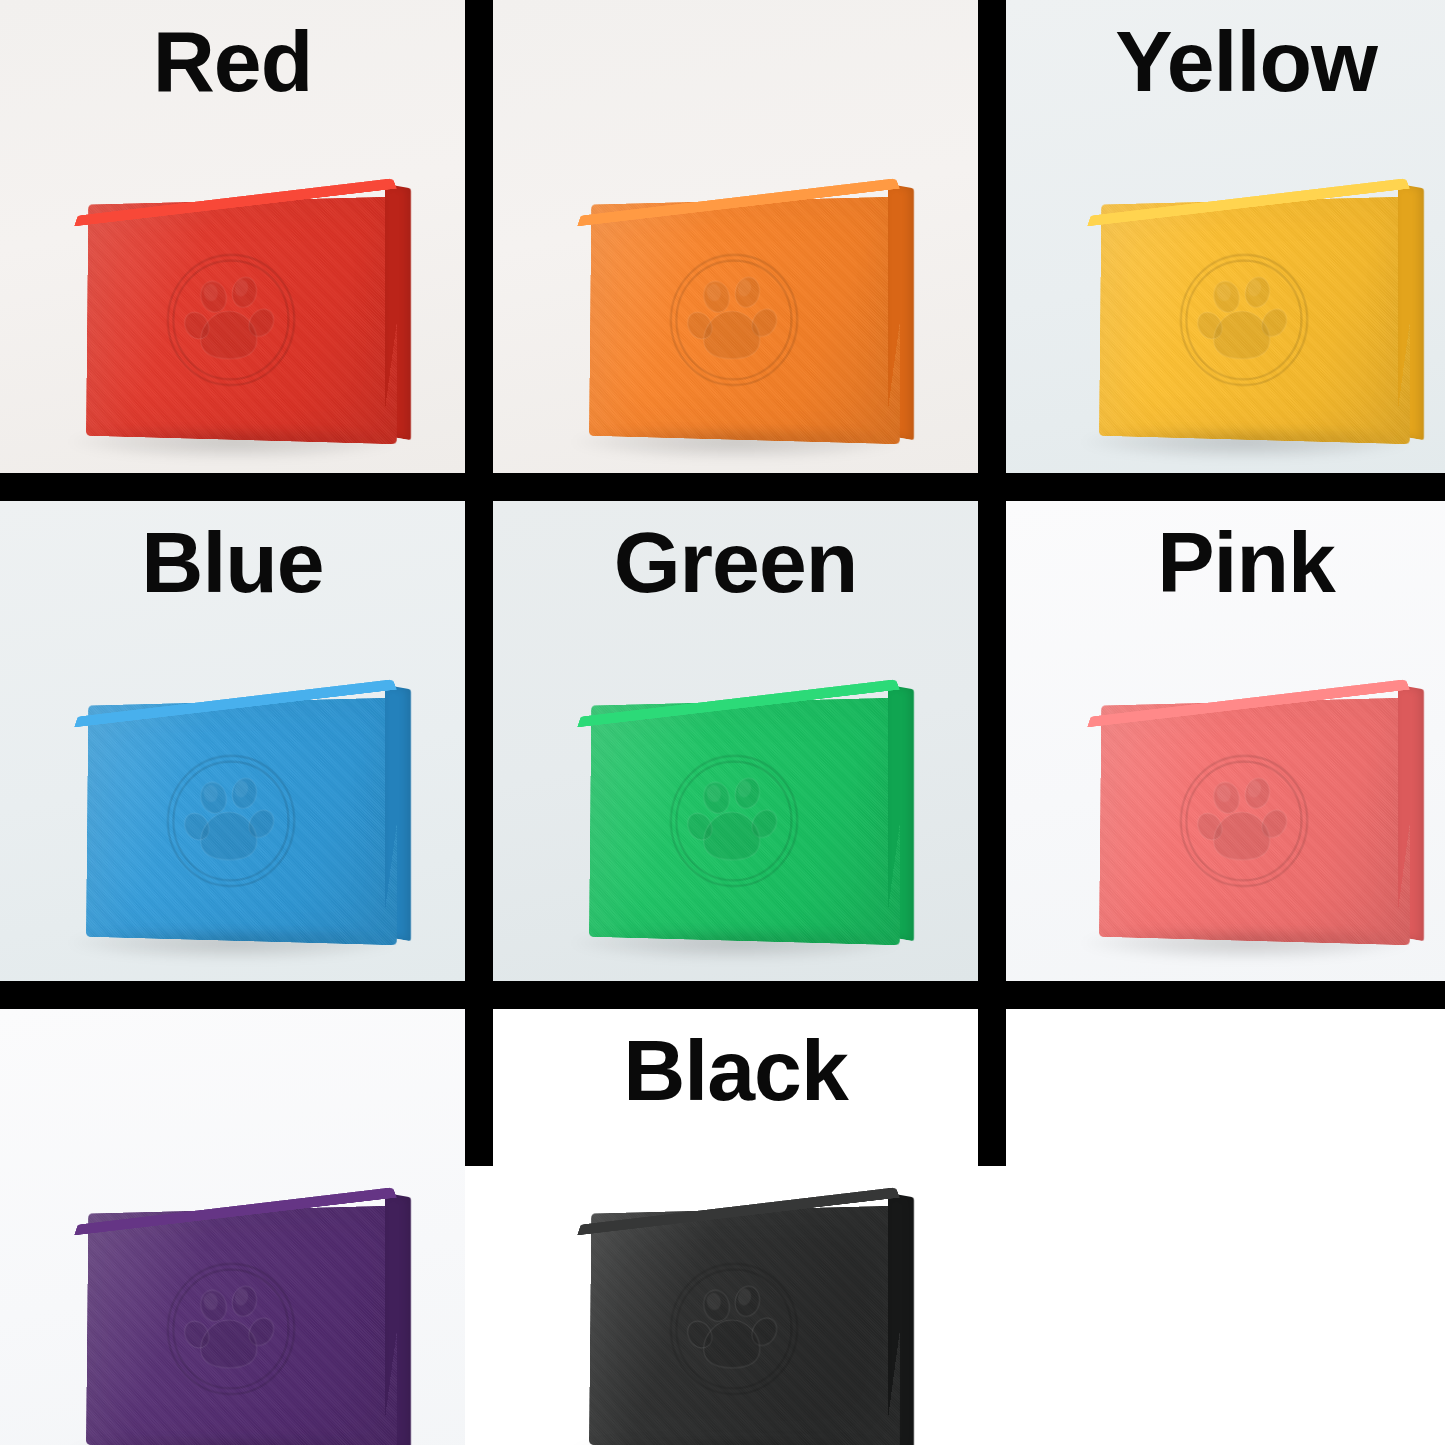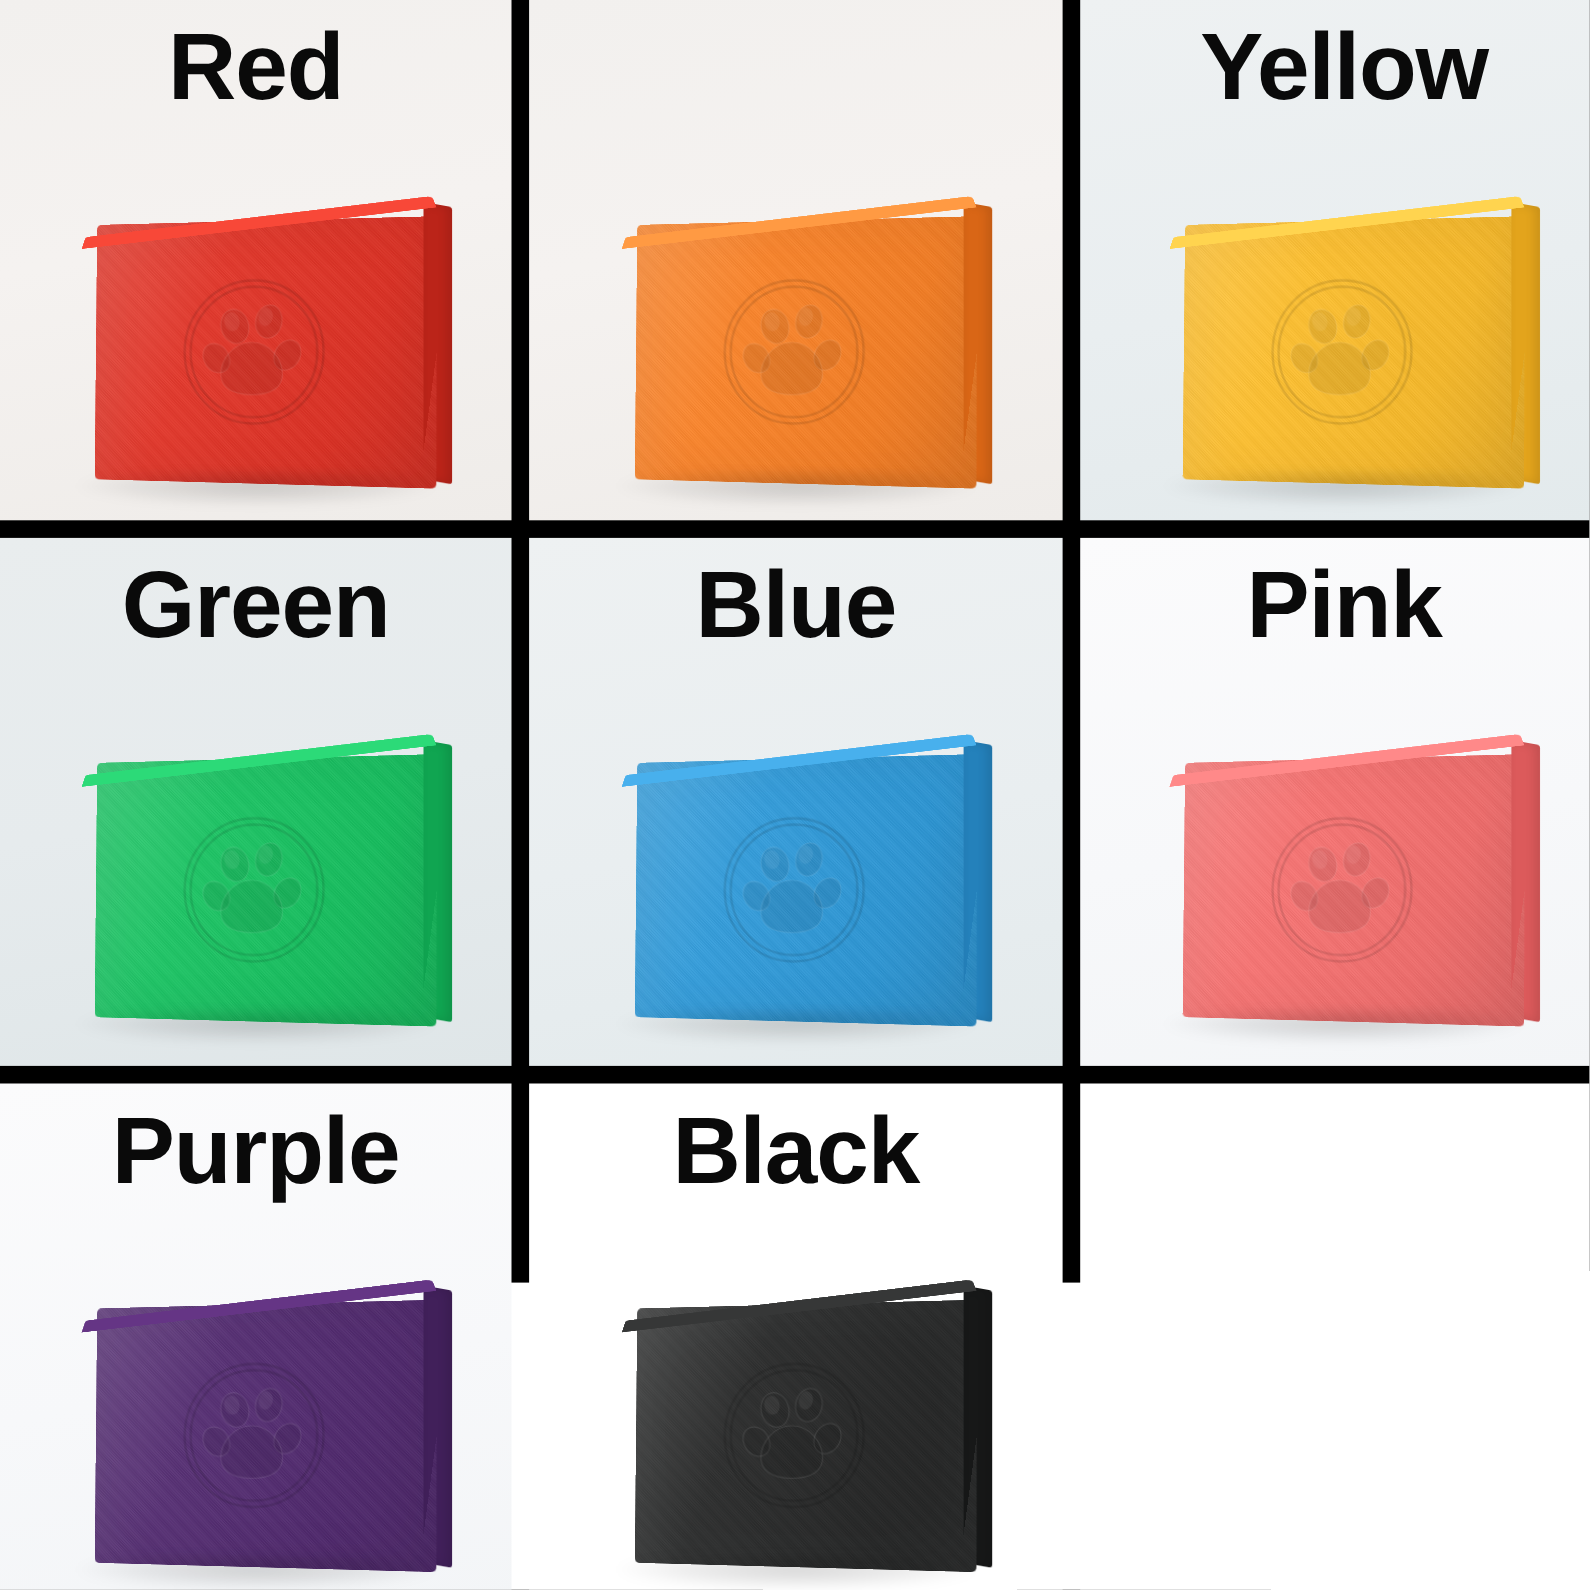--- a/index.html
+++ b/index.html
@@ -15,21 +15,21 @@
   }
 
   #grid {
     position: relative;
     width: 1445px;
     height: 1166px;
     background: #000000;
     display: grid;
     grid-template-columns: 465px 485px 480px;
     grid-template-rows: 473px 480px 480px;
-    gap: 16px;
+    gap: 28px;
     box-sizing: border-box;
   }
 
   .cell {
     position: relative;
     overflow: hidden;
     background: #f2f2f0;
   }
 
   
@@ -263,20 +263,51 @@
   <g fill="rgba(255,255,255,0.12)">
     <ellipse cx="36" cy="31" rx="5" ry="6" transform="rotate(-18 36 31)"></ellipse>
     <ellipse cx="58" cy="28" rx="4.6" ry="5.8" transform="rotate(12 58 28)"></ellipse>
   </g>
 </svg>
             </div>
           </div>
         </div>
       </div>
     </div>
+    <div class="cell bg-cool2">
+      <div class="cell-label">Blue</div>
+      <div class="drop-shadow"></div>
+      <div class="swatch-wrap">
+        <div class="swatch" style="--c-main: #2e9ada; --c-side: #2481bb; --c-top: #45a9e4;">
+          <div class="face-side"></div>
+          <div class="face-top"></div>
+          <div class="face-front">
+            <div class="emboss">
+<svg viewBox="0 0 100 100" xmlns="http://www.w3.org/2000/svg">
+  <g fill="none" stroke="rgba(0,0,0,0.22)" stroke-width="1.6">
+    <circle cx="50" cy="50" r="45"></circle>
+    <circle cx="50" cy="50" r="41"></circle>
+  </g>
+  <g fill="rgba(0,0,0,0.16)" stroke="rgba(255,255,255,0.18)" stroke-width="0.8">
+    <ellipse cx="38" cy="34" rx="9" ry="11" transform="rotate(-18 38 34)"></ellipse>
+    <ellipse cx="60" cy="31" rx="8.5" ry="10.5" transform="rotate(12 60 31)"></ellipse>
+    <ellipse cx="26" cy="54" rx="8" ry="10" transform="rotate(-38 26 54)"></ellipse>
+    <ellipse cx="72" cy="52" rx="8" ry="10" transform="rotate(34 72 52)"></ellipse>
+    <path d="M49 44c11 0 20 10 20 20 0 8-7 13-20 13s-20-5-20-13c0-10 9-20 20-20z"></path>
+  </g>
+  <g fill="rgba(255,255,255,0.12)">
+    <ellipse cx="36" cy="31" rx="5" ry="6" transform="rotate(-18 36 31)"></ellipse>
+    <ellipse cx="58" cy="28" rx="4.6" ry="5.8" transform="rotate(12 58 28)"></ellipse>
+  </g>
+</svg>
+            </div>
+          </div>
+        </div>
+      </div>
+    </div>
     <div class="cell bg-cool">
       <div class="cell-label">Green</div>
       <div class="drop-shadow"></div>
       <div class="swatch-wrap">
         <div class="swatch" style="--c-main: #17c361; --c-side: #10a551; --c-top: #2ad273;">
           <div class="face-side"></div>
           <div class="face-top"></div>
           <div class="face-front">
             <div class="emboss">
 <svg viewBox="0 0 100 100" xmlns="http://www.w3.org/2000/svg">
@@ -294,51 +325,20 @@
   <g fill="rgba(255,255,255,0.12)">
     <ellipse cx="36" cy="31" rx="5" ry="6" transform="rotate(-18 36 31)"></ellipse>
     <ellipse cx="58" cy="28" rx="4.6" ry="5.8" transform="rotate(12 58 28)"></ellipse>
   </g>
 </svg>
             </div>
           </div>
         </div>
       </div>
     </div>
-    <div class="cell bg-cool2">
-      <div class="cell-label">Blue</div>
-      <div class="drop-shadow"></div>
-      <div class="swatch-wrap">
-        <div class="swatch" style="--c-main: #2e9ada; --c-side: #2481bb; --c-top: #45a9e4;">
-          <div class="face-side"></div>
-          <div class="face-top"></div>
-          <div class="face-front">
-            <div class="emboss">
-<svg viewBox="0 0 100 100" xmlns="http://www.w3.org/2000/svg">
-  <g fill="none" stroke="rgba(0,0,0,0.22)" stroke-width="1.6">
-    <circle cx="50" cy="50" r="45"></circle>
-    <circle cx="50" cy="50" r="41"></circle>
-  </g>
-  <g fill="rgba(0,0,0,0.16)" stroke="rgba(255,255,255,0.18)" stroke-width="0.8">
-    <ellipse cx="38" cy="34" rx="9" ry="11" transform="rotate(-18 38 34)"></ellipse>
-    <ellipse cx="60" cy="31" rx="8.5" ry="10.5" transform="rotate(12 60 31)"></ellipse>
-    <ellipse cx="26" cy="54" rx="8" ry="10" transform="rotate(-38 26 54)"></ellipse>
-    <ellipse cx="72" cy="52" rx="8" ry="10" transform="rotate(34 72 52)"></ellipse>
-    <path d="M49 44c11 0 20 10 20 20 0 8-7 13-20 13s-20-5-20-13c0-10 9-20 20-20z"></path>
-  </g>
-  <g fill="rgba(255,255,255,0.12)">
-    <ellipse cx="36" cy="31" rx="5" ry="6" transform="rotate(-18 36 31)"></ellipse>
-    <ellipse cx="58" cy="28" rx="4.6" ry="5.8" transform="rotate(12 58 28)"></ellipse>
-  </g>
-</svg>
-            </div>
-          </div>
-        </div>
-      </div>
-    </div>
     <div class="cell bg-white">
       <div class="cell-label">Pink</div>
       <div class="drop-shadow"></div>
       <div class="swatch-wrap">
         <div class="swatch" style="--c-main: #f7706f; --c-side: #dc5a5b; --c-top: #fc8484;">
           <div class="face-side"></div>
           <div class="face-top"></div>
           <div class="face-front">
             <div class="emboss">
 <svg viewBox="0 0 100 100" xmlns="http://www.w3.org/2000/svg">
@@ -357,21 +357,20 @@
     <ellipse cx="36" cy="31" rx="5" ry="6" transform="rotate(-18 36 31)"></ellipse>
     <ellipse cx="58" cy="28" rx="4.6" ry="5.8" transform="rotate(12 58 28)"></ellipse>
   </g>
 </svg>
             </div>
           </div>
         </div>
       </div>
     </div>
     <div class="cell bg-white">
-      <div class="cell-label">Purple</div>
       <div class="drop-shadow"></div>
       <div class="swatch-wrap">
         <div class="swatch" style="--c-main: #522a70; --c-side: #41205a; --c-top: #613380;">
           <div class="face-side"></div>
           <div class="face-top"></div>
           <div class="face-front">
             <div class="emboss">
 <svg viewBox="0 0 100 100" xmlns="http://www.w3.org/2000/svg">
   <g fill="none" stroke="rgba(0,0,0,0.22)" stroke-width="1.6">
     <circle cx="50" cy="50" r="45"></circle>

